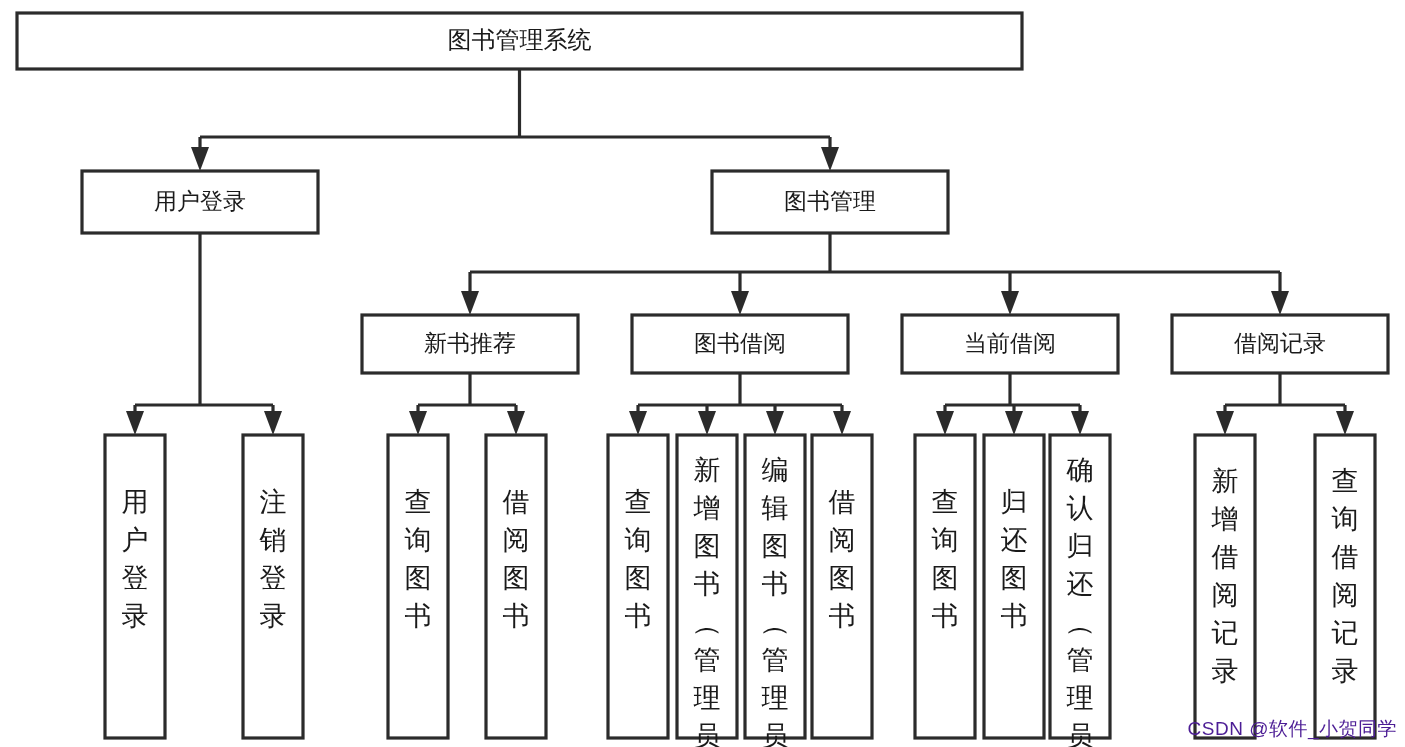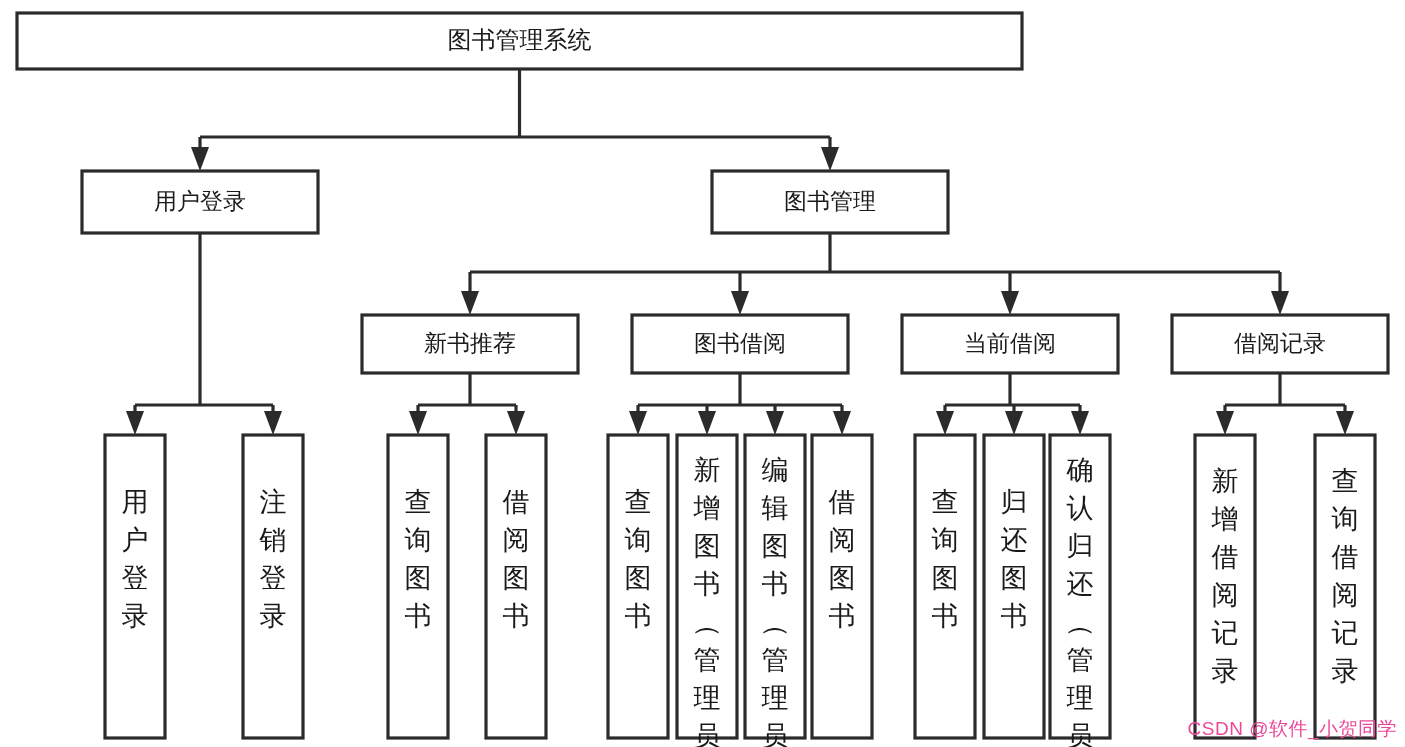--- a/index.html
+++ b/index.html
@@ -56,21 +56,21 @@
     font-size: 27px;
     text-anchor: middle;
     dominant-baseline: middle;
   }
   .watermark {
     position: absolute;
     right: 8px;
     bottom: 5px;
     font-family: "Liberation Sans", "DejaVu Sans", sans-serif;
     font-size: 19px;
-    color: #ec4899;
+    color: #4c1d95;
     white-space: nowrap;
     letter-spacing: 0.5px;
     pointer-events: none;
   }
 </style>
 </head>
 <body>
 
 <div id="diagram-root">
   <svg class="diagram" viewBox="0 0 1405 747" xmlns="http://www.w3.org/2000/svg">

